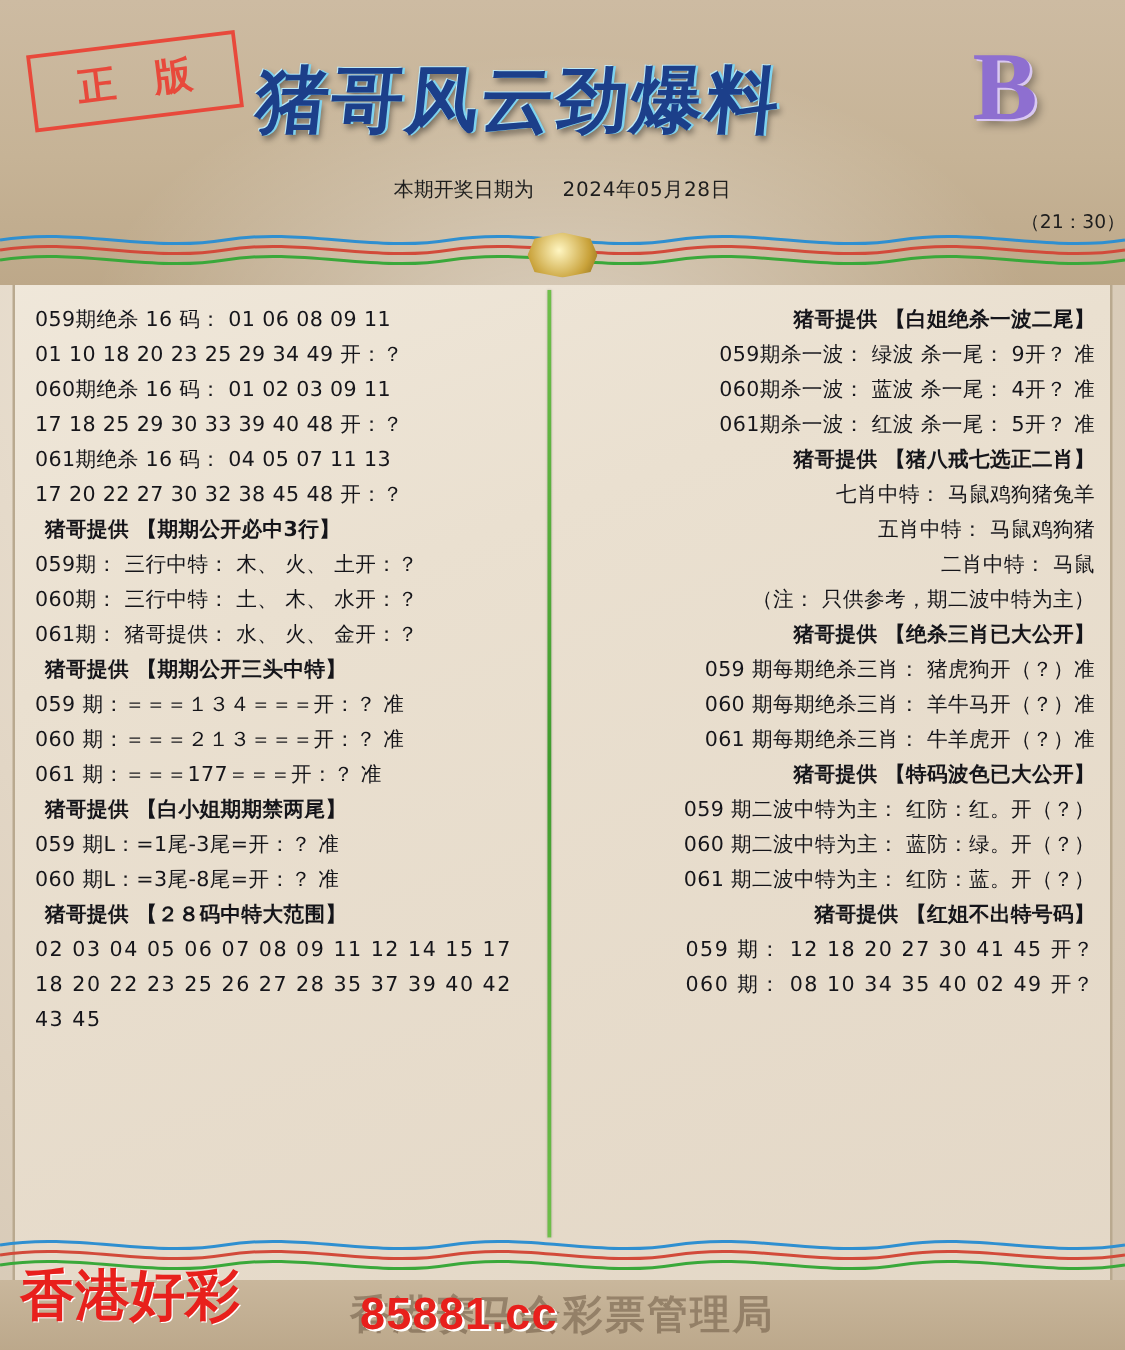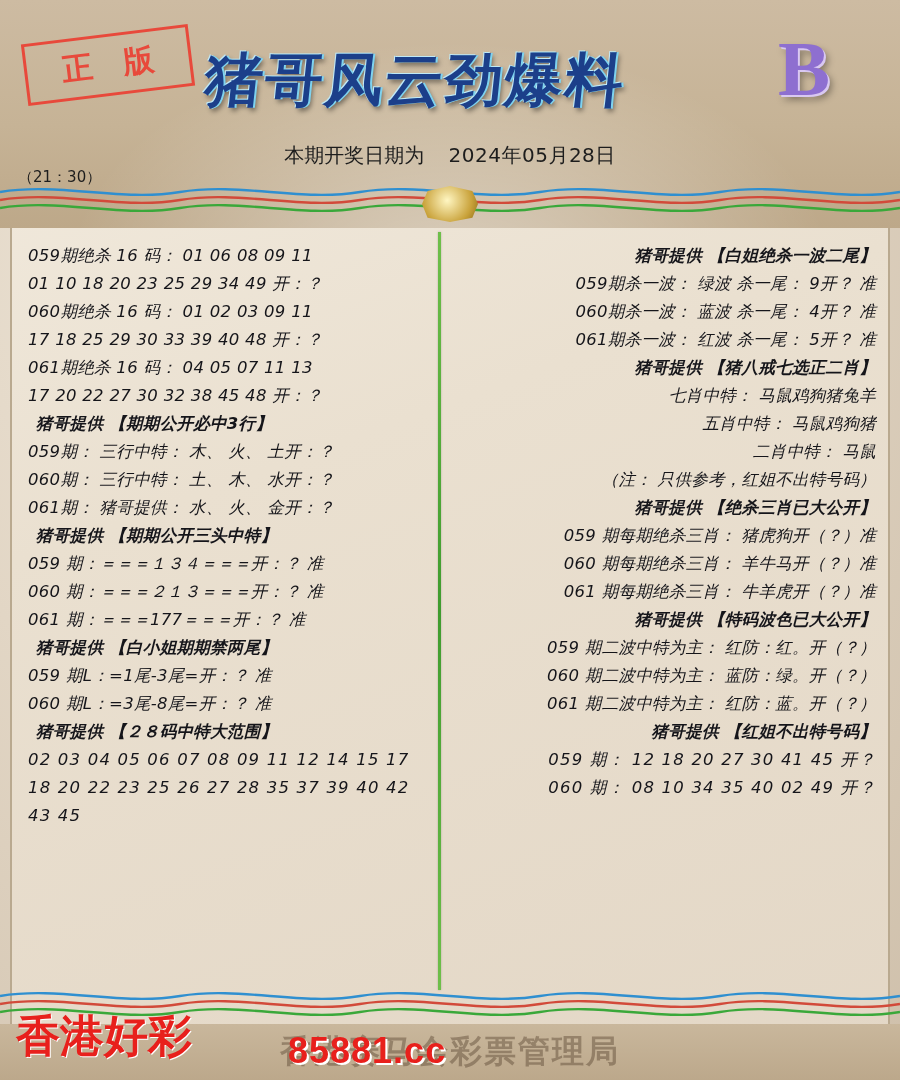--- a/index.html
+++ b/index.html
@@ -79,29 +79,29 @@
     font-size: 78px;
     font-weight: bold;
     font-family: "Liberation Serif", serif;
     color: #8e6fd0;
     text-shadow: 2px 2px 0 #d9c8f2, 4px 5px 7px rgba(0,0,0,.35);
   }
   .draw-line {
     position: absolute;
     top: 142px; left: 0; right: 0;
     text-align: center;
-    font-size: 20px;
+    font-size: 16px;
     color: #1d1d1d;
     font-family: "DejaVu Sans", sans-serif;
   }
   .draw-line .dt { margin-left: 18px; letter-spacing: .5px; }
   .draw-time {
     position: absolute;
     top: 168px; left: 18px; right: 0;
-    text-align: left;
+    text-align: right;
     font-size: 15px;
     color: #1d1d1d;
     font-family: "DejaVu Sans", sans-serif;
   }
   .squiggle {
     position: absolute;
     left: 0; right: 0; top: 178px;
     height: 42px;
   }
   .medal {
@@ -133,21 +133,20 @@
   .divider {
     width: 3px;
     background: linear-gradient(#6fbf4a, #3f9c2e 50%, #6fbf4a);
     margin: 0 2px;
     box-shadow: 0 0 2px rgba(0,0,0,.25);
   }
   .line {
     white-space: nowrap;
     margin: 0 0 11.5px 0;
     letter-spacing: .3px;
-    font-style: italic;
   }
   .line.b { font-weight: bold; }
   .line.indent { padding-left: 8px; }
   .nums { letter-spacing: 1.2px; }
 
   
   .footer {
     position: absolute;
     left: 0; right: 0; bottom: 0; height: 96px;
     overflow: hidden;
@@ -253,21 +252,21 @@
 
     <div class="col right">
       <div class="line b">猪哥提供 【白姐绝杀一波二尾】</div>
       <div class="line">059期杀一波： 绿波 杀一尾： 9开？ 准</div>
       <div class="line">060期杀一波： 蓝波 杀一尾： 4开？ 准</div>
       <div class="line">061期杀一波： 红波 杀一尾： 5开？ 准</div>
       <div class="line b">猪哥提供 【猪八戒七选正二肖】</div>
       <div class="line">七肖中特： 马鼠鸡狗猪兔羊</div>
       <div class="line">五肖中特： 马鼠鸡狗猪</div>
       <div class="line">二肖中特： 马鼠</div>
-      <div class="line">（注： 只供参考，红姐不出特号码）</div>
+      <div class="line">（注： 只供参考，期二波中特为主）</div>
       <div class="line b">猪哥提供 【绝杀三肖已大公开】</div>
       <div class="line">059 期每期绝杀三肖： 猪虎狗开（？）准</div>
       <div class="line">060 期每期绝杀三肖： 羊牛马开（？）准</div>
       <div class="line">061 期每期绝杀三肖： 牛羊虎开（？）准</div>
       <div class="line b">猪哥提供 【特码波色已大公开】</div>
       <div class="line">059 期二波中特为主： 红防：红。开（？）</div>
       <div class="line">060 期二波中特为主： 蓝防：绿。开（？）</div>
       <div class="line">061 期二波中特为主： 红防：蓝。开（？）</div>
       <div class="line b">猪哥提供 【红姐不出特号码】</div>
       <div class="line nums">059 期： 12 18 20 27 30 41 45 开？</div>

